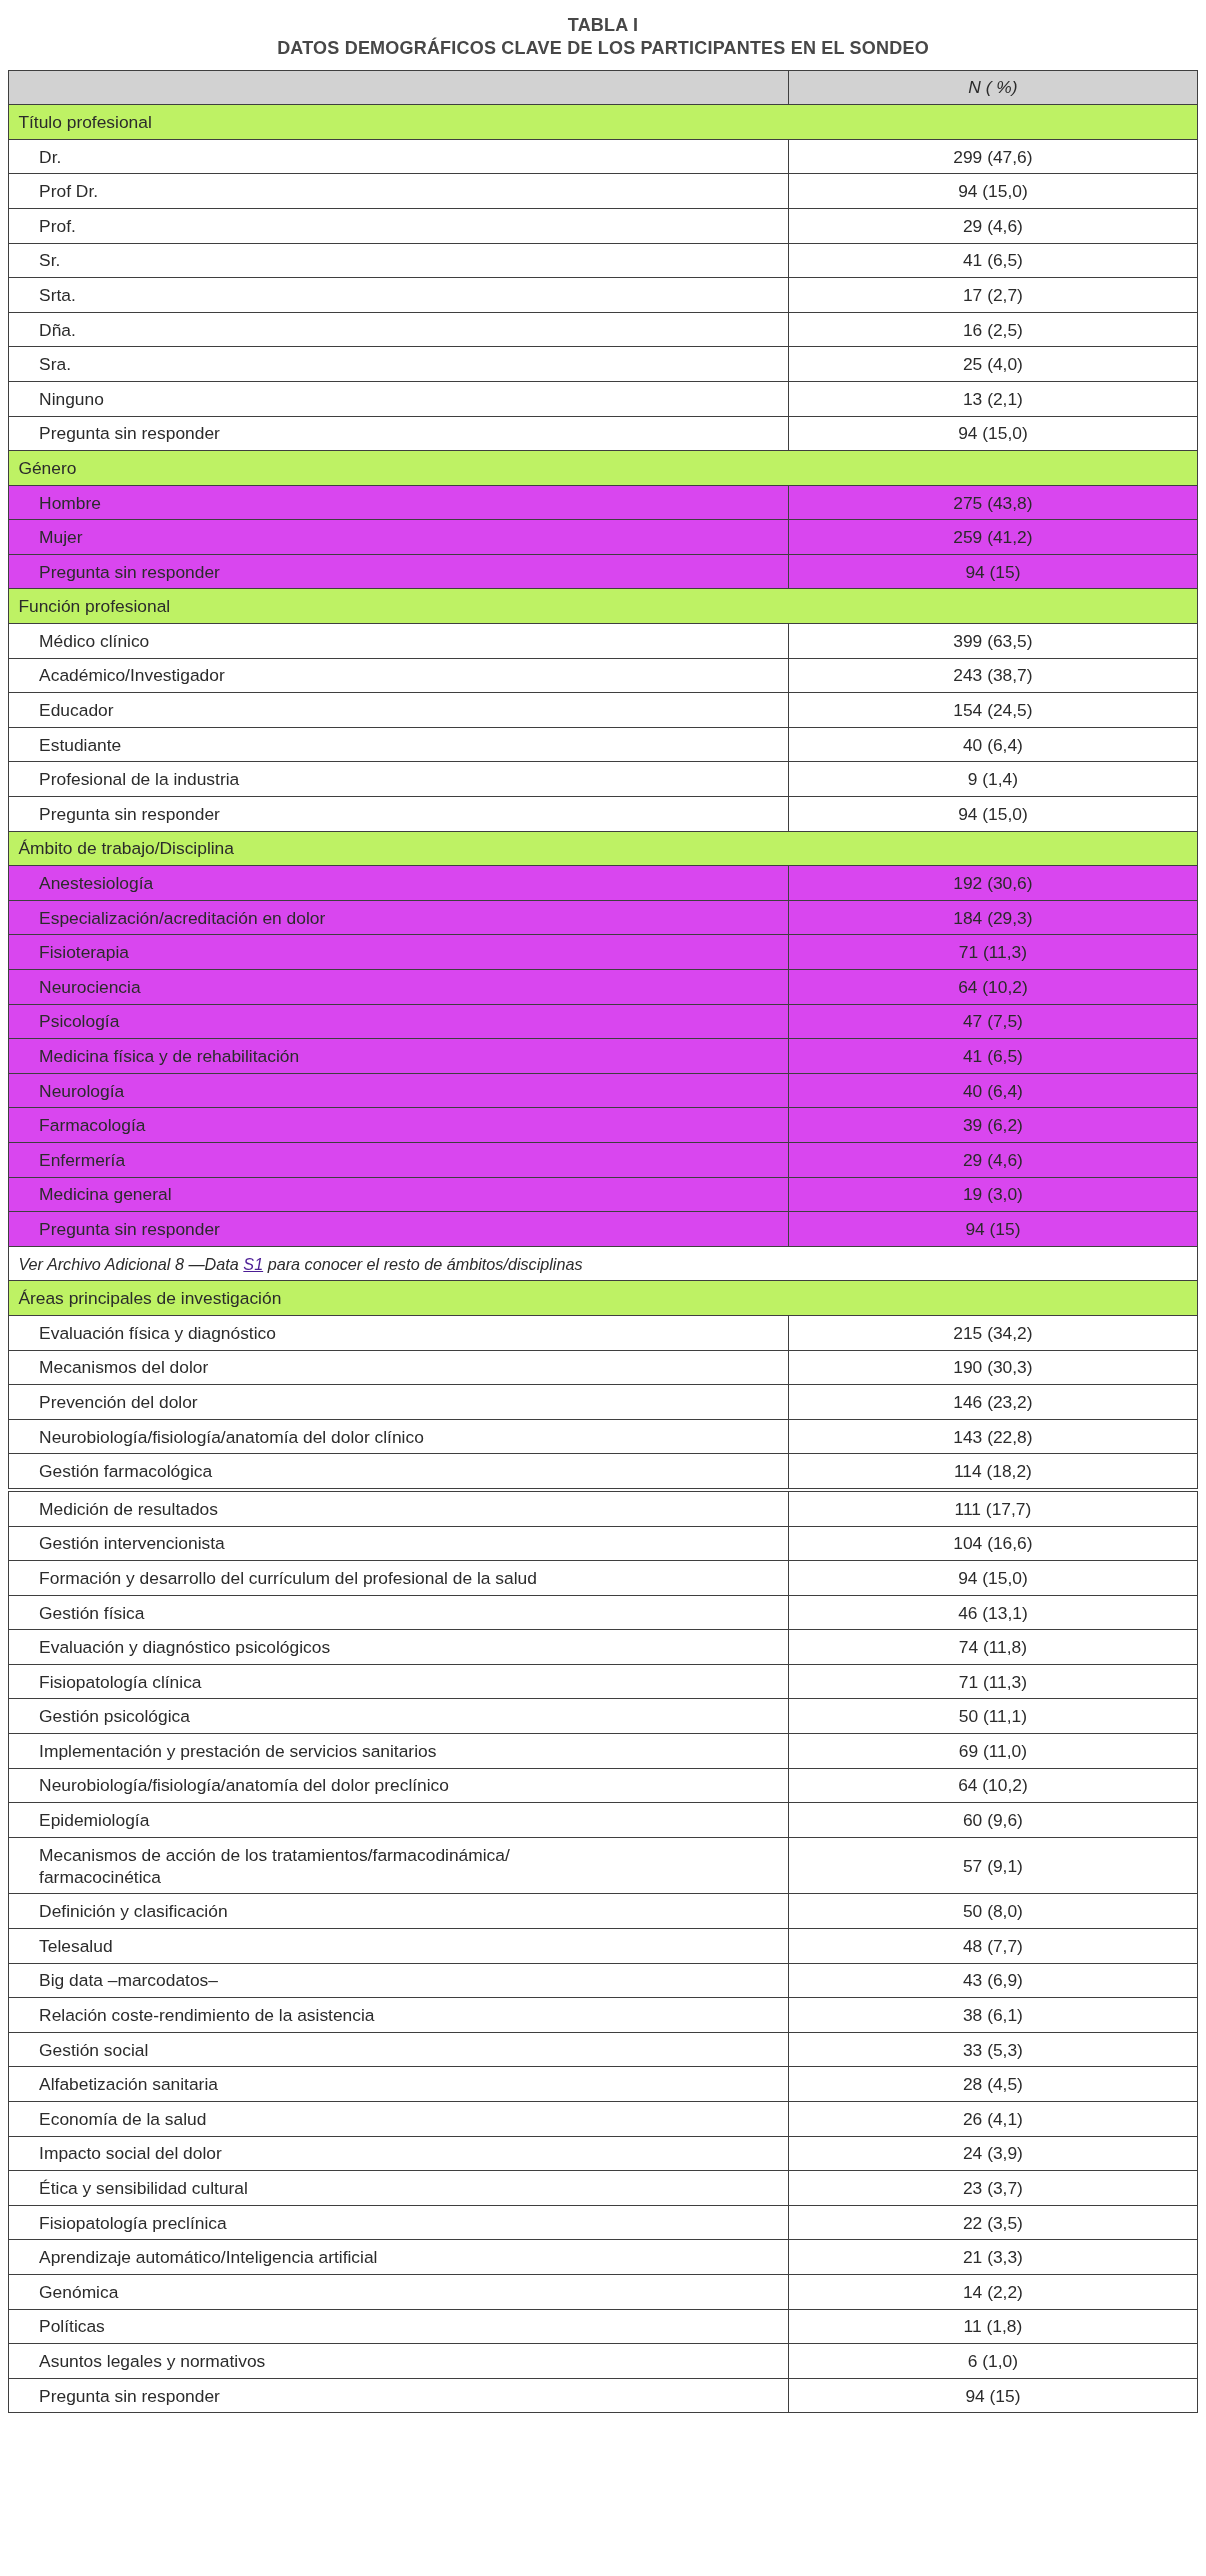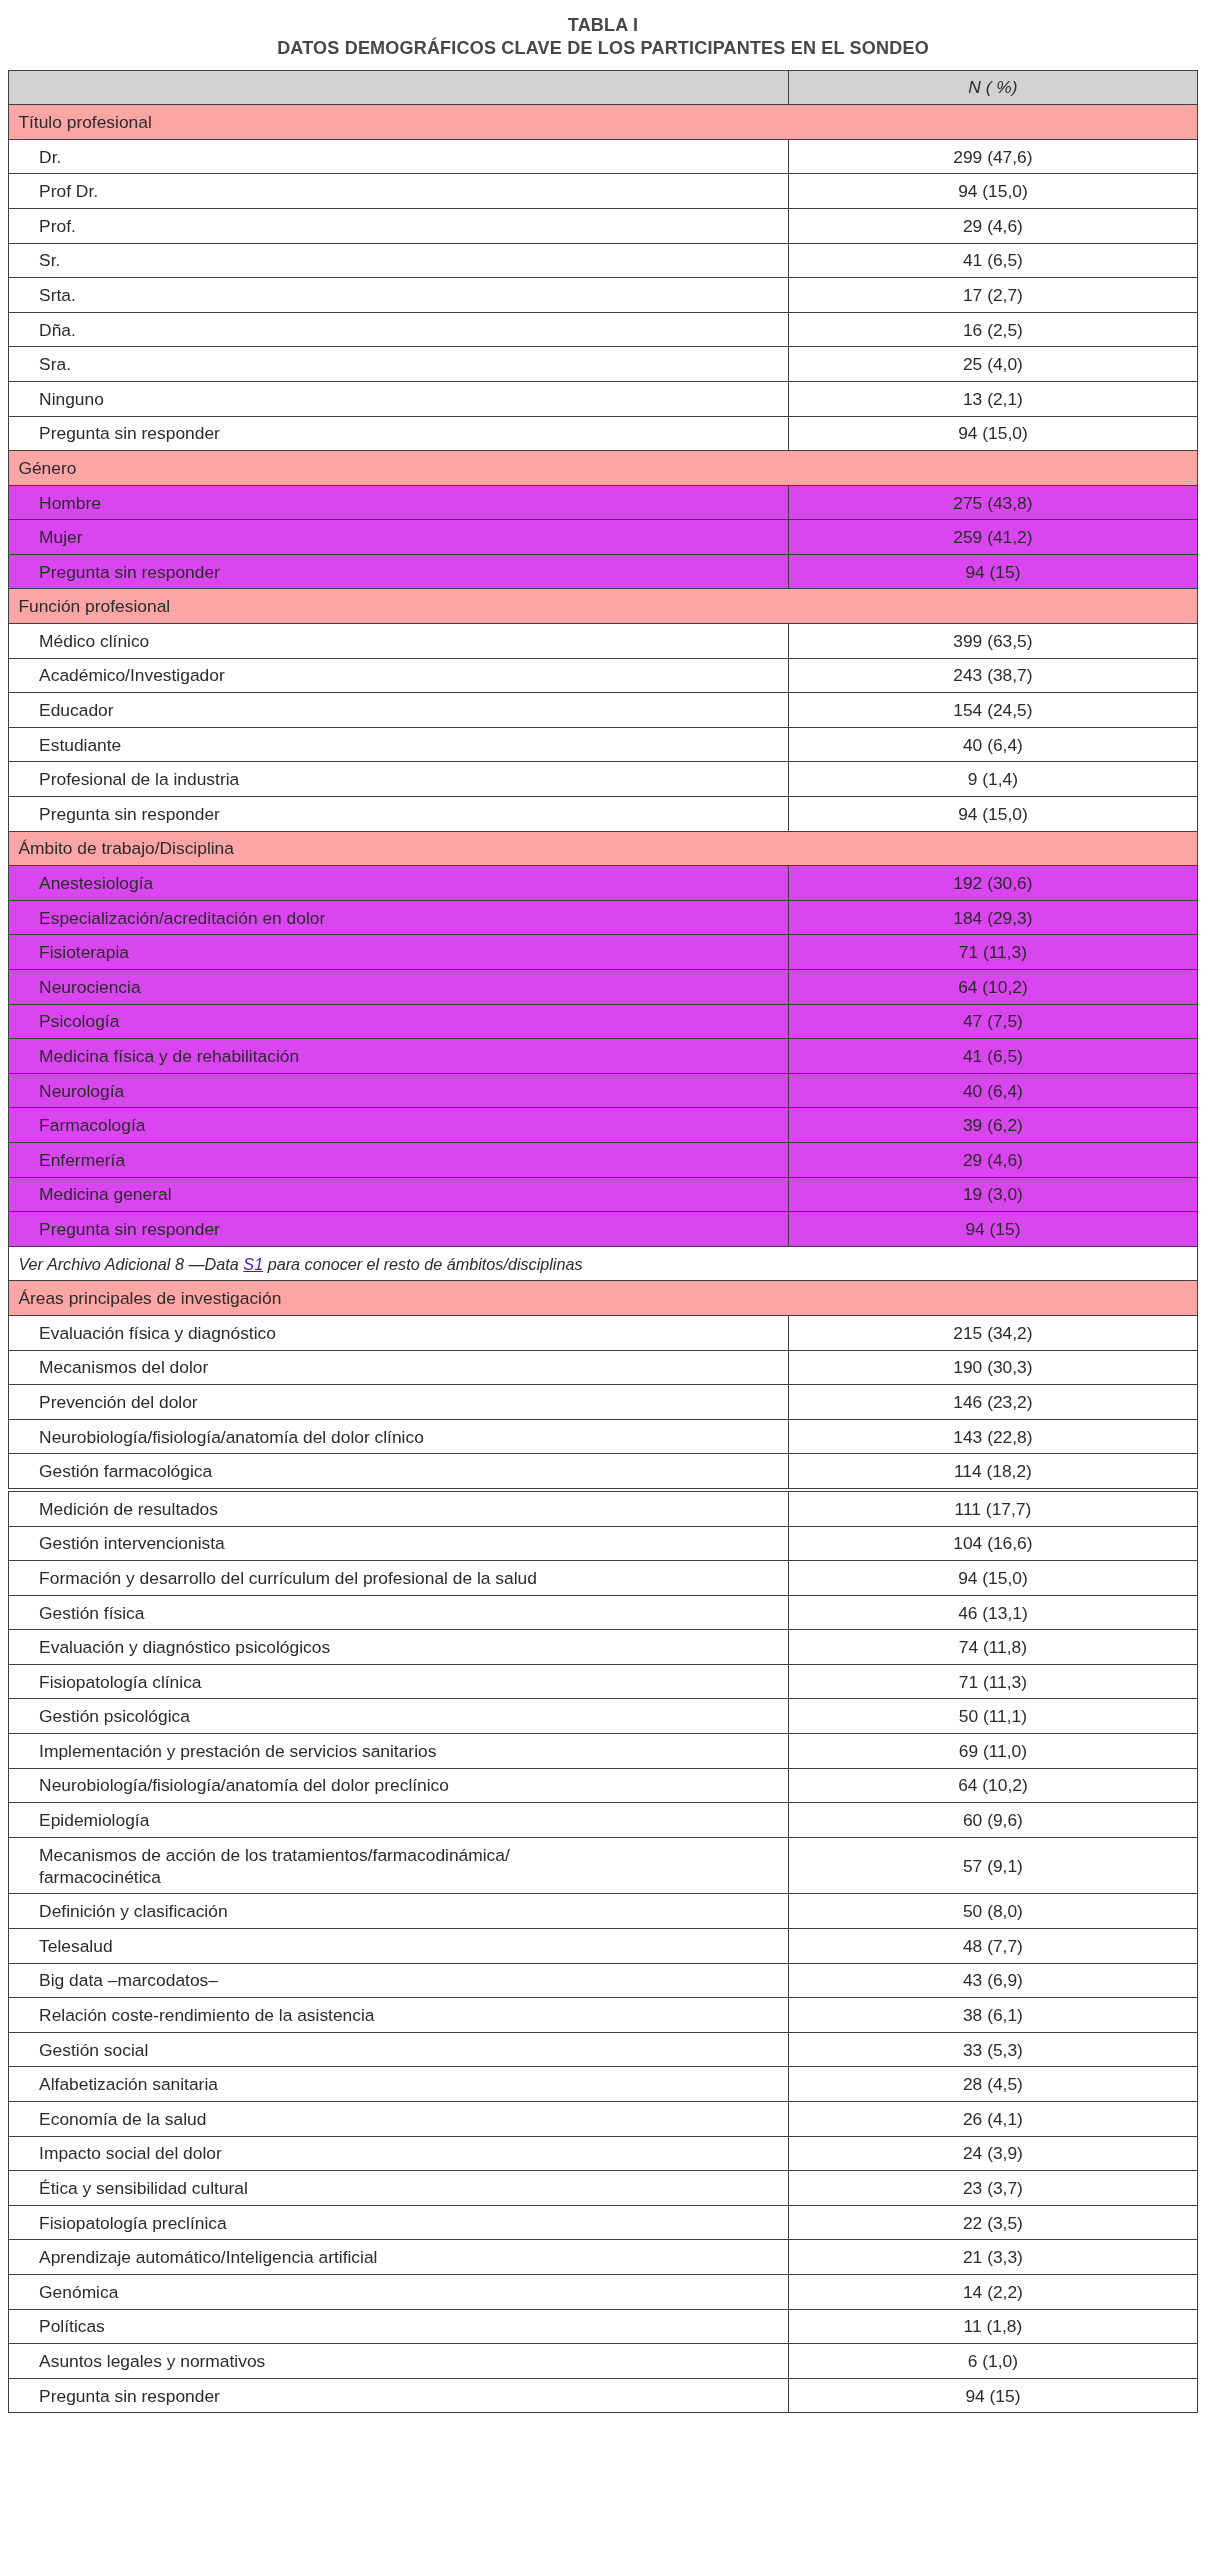--- a/index.html
+++ b/index.html
@@ -36,21 +36,21 @@
   }
   thead th {
     background:#d2d2d2;
     font-weight:normal;
   }
   th.value-col {
     font-style:italic;
     text-align:center;
   }
   tr.section-row td {
-    background:#fca5a5;
+    background:#bef264;
     padding-left:9.3px;
   }
   td.label-cell {
     padding-left:30px;
     white-space:pre-line;
   }
   td.value-cell { text-align:center; }
   tr.shaded td { background:#d946ef; }
   tr.gap-before td { border-top:4.1px double #3f3f3f; }
   tr.note-row td {

